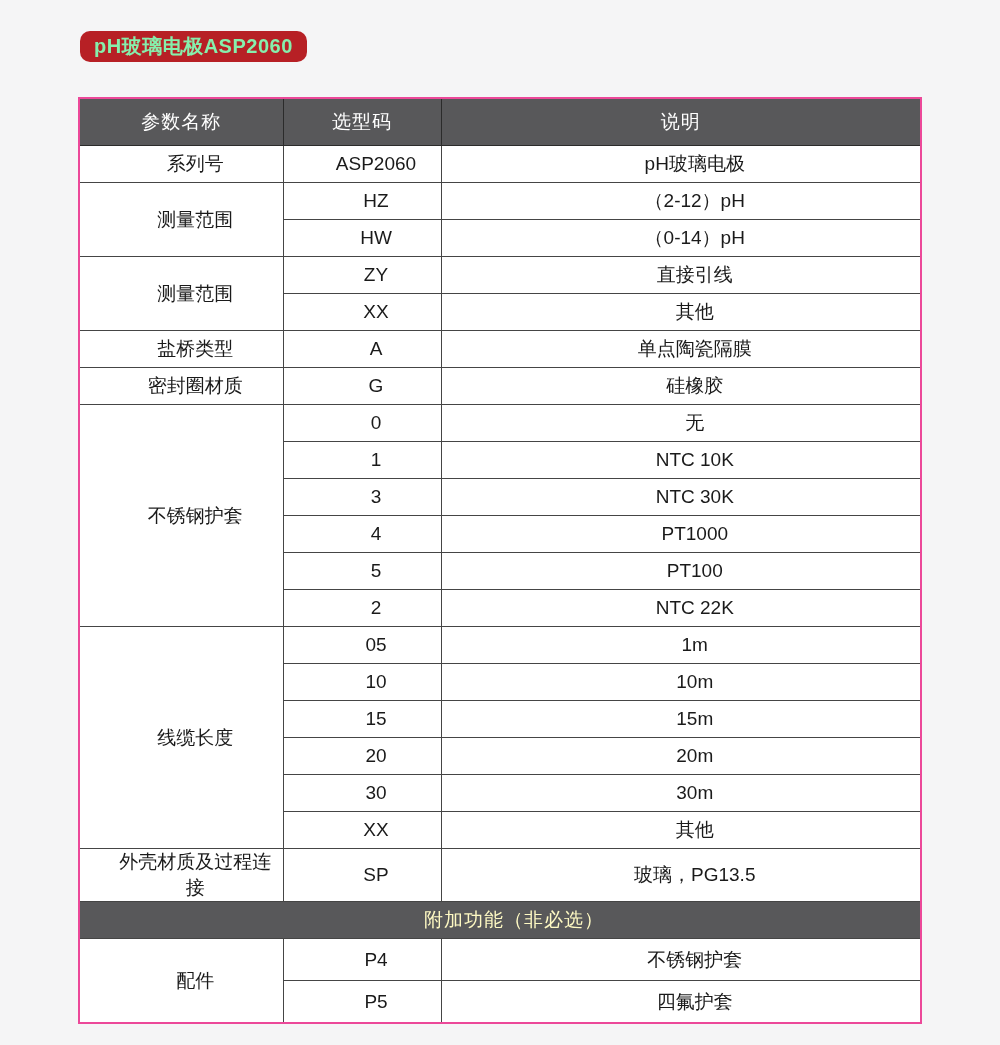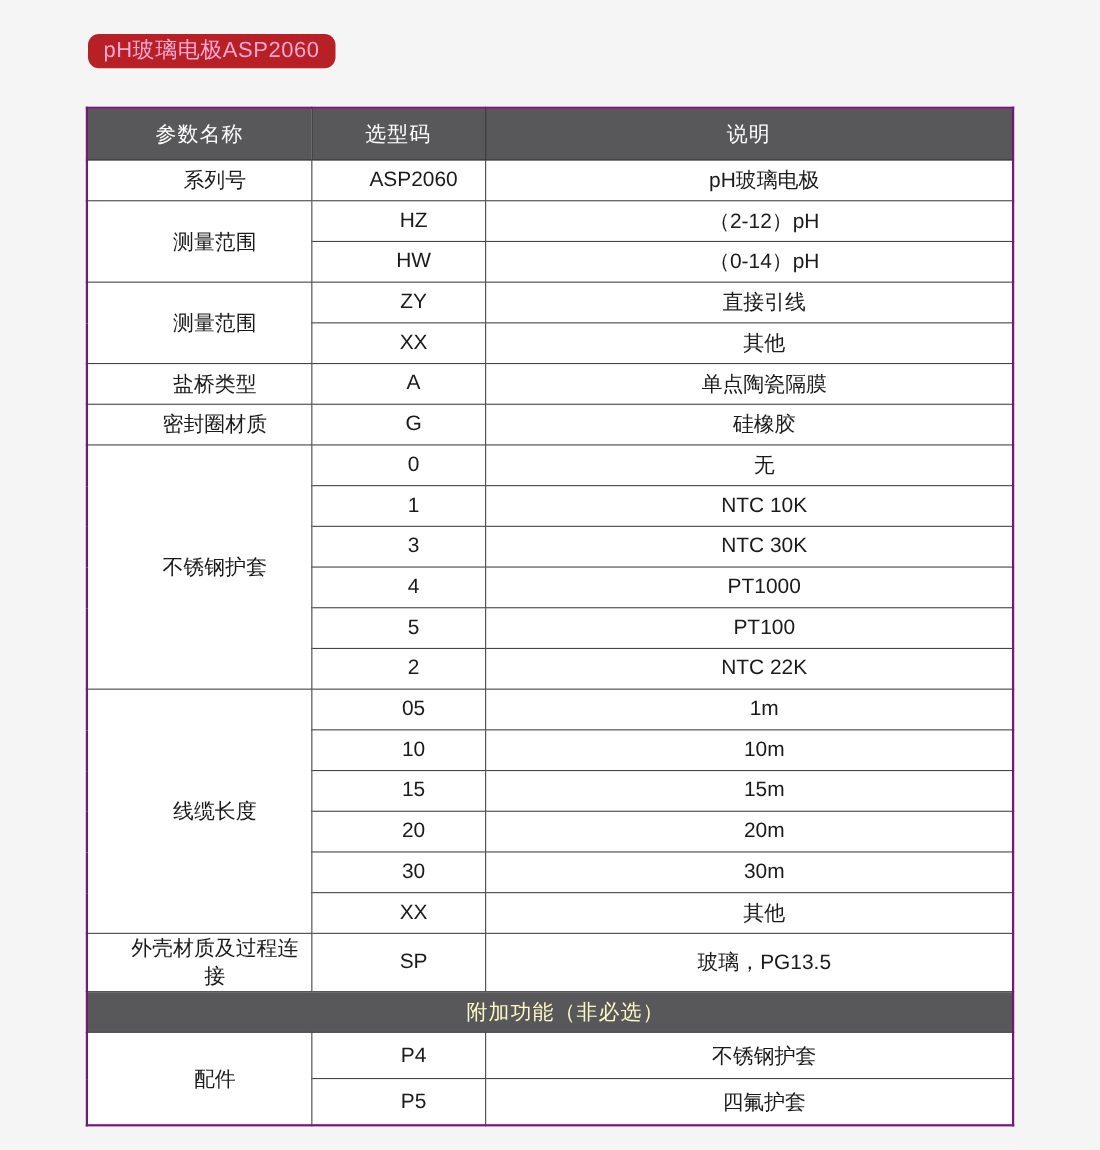--- a/index.html
+++ b/index.html
@@ -15,35 +15,35 @@
     position: relative;
   }
   .badge {
     position: absolute;
     left: 80px;
     top: 31px;
     height: 31px;
     line-height: 31px;
     padding: 0 14px;
     background: #b72025;
-    color: #f9a8d4;
+    color: #86efac;
     font-size: 20px;
-    font-weight: normal;
+    font-weight: bold;
     border-radius: 10px;
     letter-spacing: 0.5px;
   }
   .spec-table {
     position: absolute;
     left: 78px;
     top: 97px;
     width: 842px;
     border-collapse: collapse;
     table-layout: fixed;
     background: #ffffff;
-    border: 2px solid #701a75;
+    border: 2px solid #ec4899;
     font-size: 19px;
   }
   .spec-table th,
   .spec-table td {
     border: 1px solid #454545;
     text-align: center;
     vertical-align: middle;
     padding: 0 2px;
     overflow: hidden;
   }

